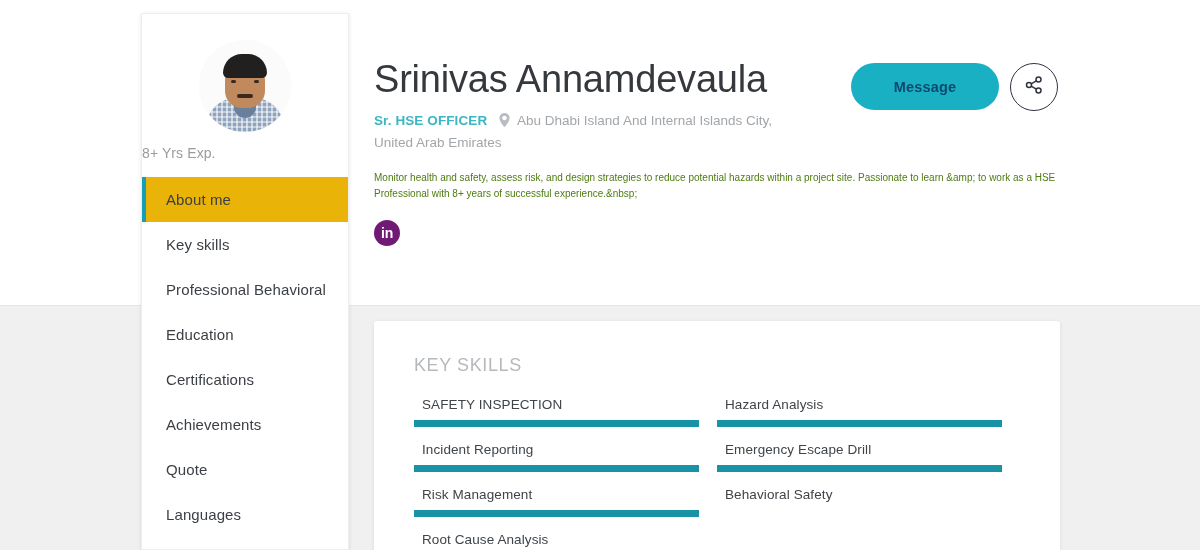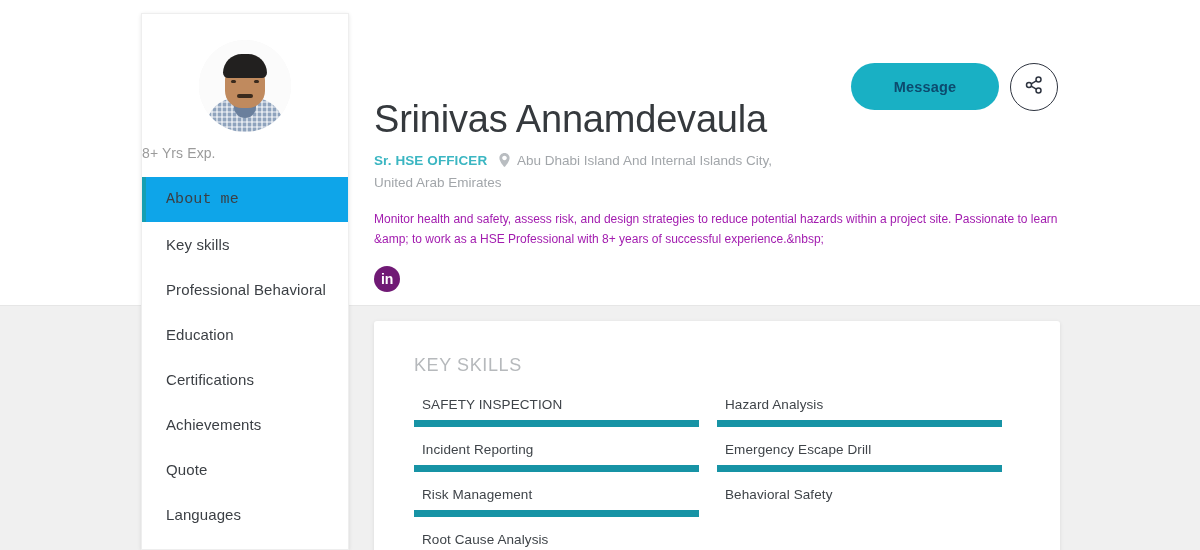--- a/index.html
+++ b/index.html
@@ -136,37 +136,35 @@
     display: flex;
     align-items: center;
     padding-left: 24px;
     font-size: 15px;
     color: #3b3f44;
     box-sizing: border-box;
     cursor: pointer;
     letter-spacing: .1px;
   }
   .nav-item.active {
-    background: #0ea5e9;
-    font-family: Liberation Mono, monospace;
+    background: #eab308;
   }
   .nav-item.active::before {
     content: "";
     position: absolute;
     left: 0; top: 0;
     width: 4px; height: 100%;
     background: #169fb2;
   }
   
   .head-main {
     position: absolute;
     left: 374px;
     top: 60px;
     width: 700px;
-    margin-top: 40px;
   }
   .person-name {
     font-size: 38px;
     font-weight: 400;
     color: #35393d;
     line-height: 1.0;
     letter-spacing: -.2px;
     margin: 0;
   }
   .meta-row {
@@ -183,23 +181,23 @@
   .pin-icon {
     display: inline-block;
     vertical-align: -2px;
     margin: 0 4px 0 8px;
   }
   .location {
     color: #a2a6aa;
   }
   .bio {
     margin-top: 18px;
-    font-size: 12px;
+    font-size: 10px;
     line-height: 1.62;
-    color: #a21caf;
+    color: #4d7c0f;
     width: 690px;
   }
   .social-row {
     margin-top: 17px;
   }
   .social-badge {
     width: 26px; height: 26px;
     border-radius: 50%;
     background: #701a75;
     color: #ffffff;

